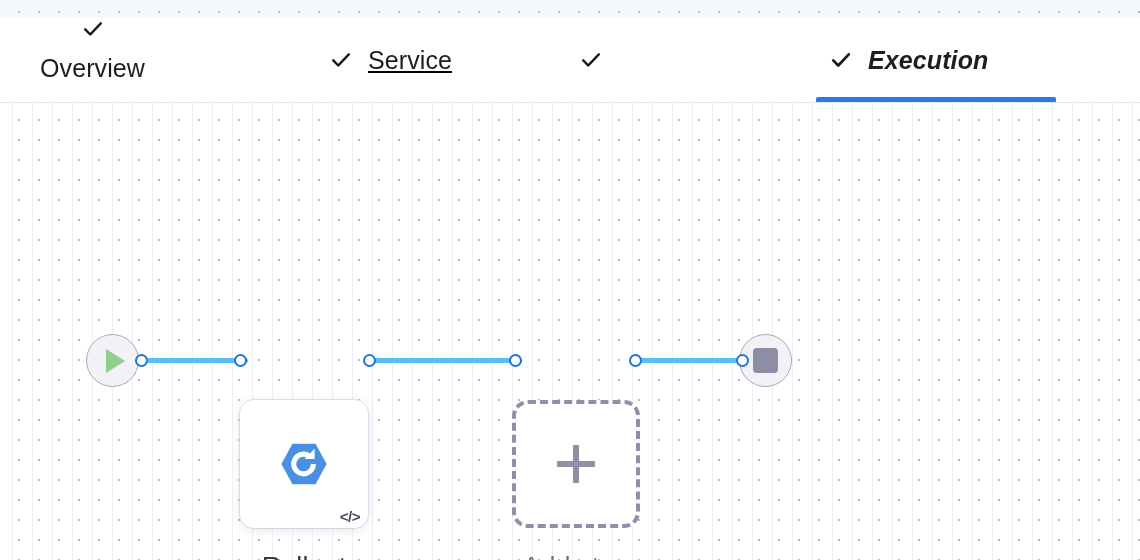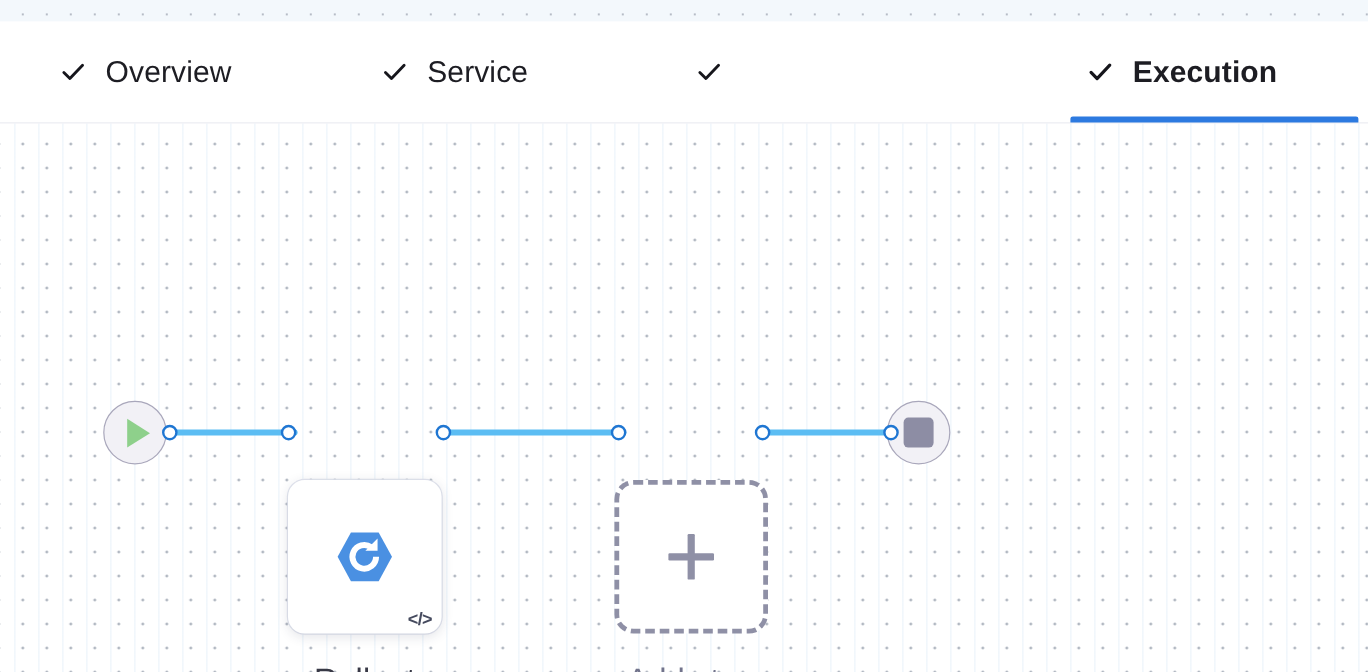--- a/index.html
+++ b/index.html
@@ -77,24 +77,24 @@
   .tab-underline {
     position: absolute;
     left: 0;
     right: 0;
     bottom: 0;
     height: 5px;
     background: #2d7ae0;
     border-radius: 2px 2px 0 0;
   }
 
-  #tab-0 { left: 36px; }
-  #tab-1 { left: 304px; }
+  #tab-0 { left: 26px; flex-direction: column; }
+  #tab-1 { left: 316px; text-decoration: underline; }
   #tab-2 { left: 566px; }
-  #tab-3 { left: 892px; width: 240px; }
+  #tab-3 { left: 816px; width: 240px; font-style: italic; }
 
   
   .canvas {
     position: absolute;
     left: 0;
     top: 103px;
     width: 1140px;
     height: 457px;
     background-color: #ffffff;
     background-image:

